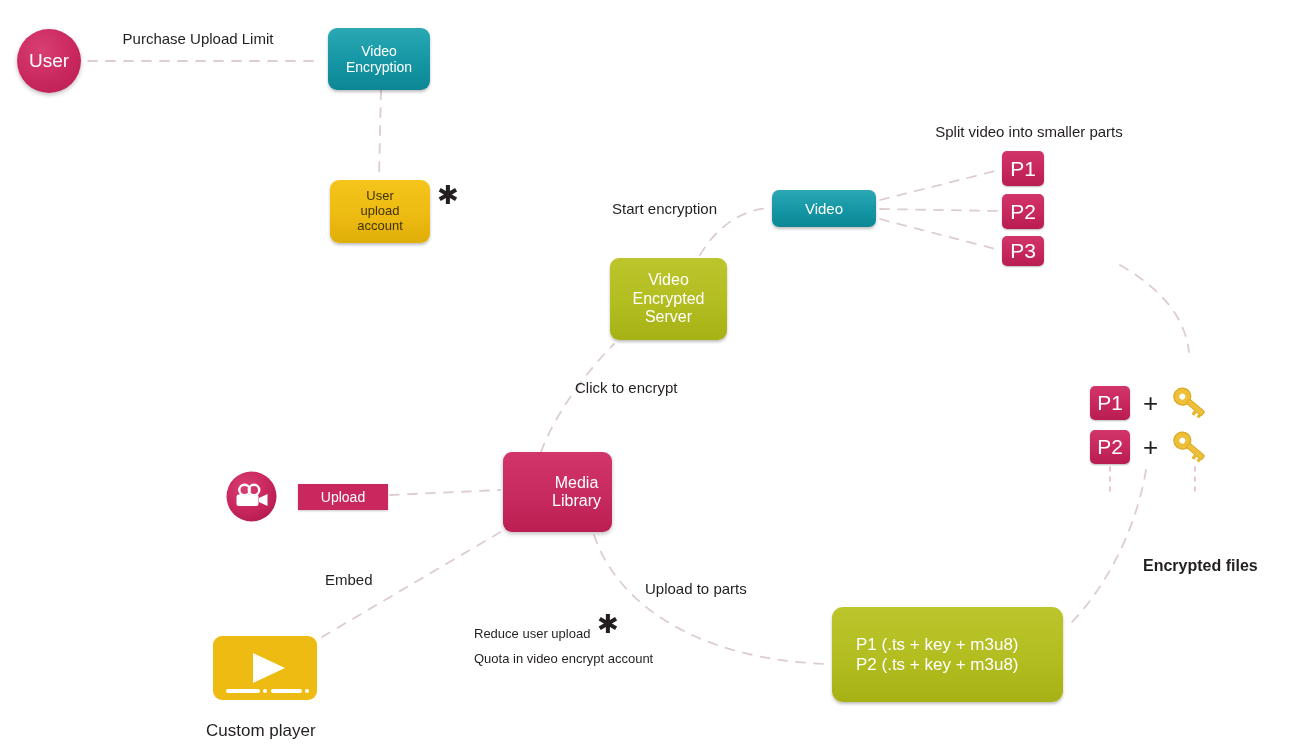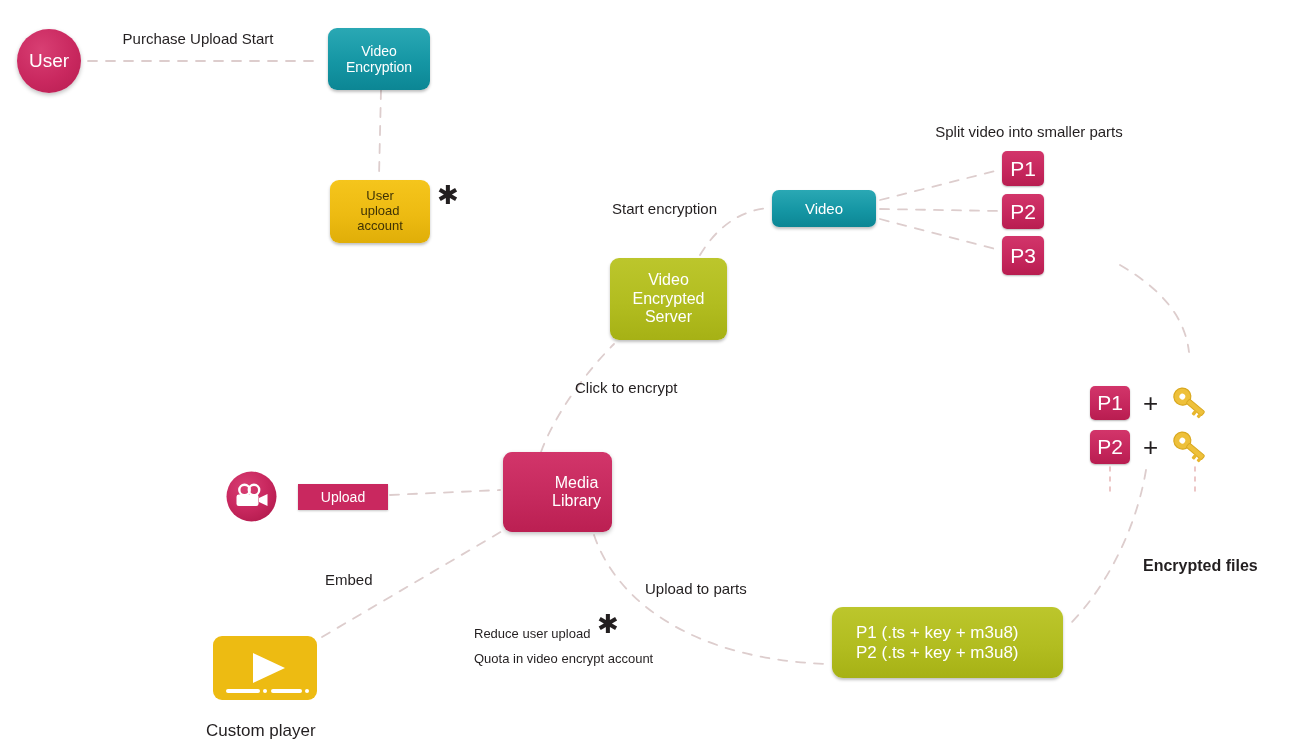--- a/index.html
+++ b/index.html
@@ -158,21 +158,21 @@
 
       <path d="M 1110 467 L 1110 492" stroke-dasharray="4 6"></path>
       <path d="M 1195 467 L 1195 492" stroke-dasharray="4 6"></path>
     </g>
   </svg>
 
   <div class="node circle" style="left:17px; top:29px; width:64px; height:64px; font-size:19px;">
     <span>User</span>
   </div>
 
-  <div class="label center" style="left:198px; top:30px; font-size:15px;">Purchase Upload Start</div>
+  <div class="label center" style="left:198px; top:30px; font-size:15px;">Purchase Upload Limit</div>
 
   <div class="node card teal" style="left:328px; top:28px; width:102px; height:62px; font-size:14px;">
     <span>Video
 Encryption</span>
   </div>
 
   <div class="node card yellow" style="left:330px; top:180px; width:100px; height:63px; font-size:13px;">
     <span>User
 upload
 account</span>
@@ -186,21 +186,21 @@
   </div>
 
   <div class="label center" style="left:1029px; top:123px; font-size:15px;text-align:center;">Split video into smaller parts</div>
 
   <div class="chip" style="left:1002px; top:151px; width:42px; height:35px;">
     <span>P1</span>
   </div>
   <div class="chip" style="left:1002px; top:194px; width:42px; height:35px;">
     <span>P2</span>
   </div>
-  <div class="chip" style="left:1002px; top:236px; width:42px; height:39px;">
+  <div class="chip" style="left:1002px; top:236px; width:42px; height:30px;">
     <span>P3</span>
   </div>
 
   <div class="node card green" style="left:610px; top:258px; width:117px; height:82px; font-size:16px;">
     <span>Video
 Encrypted
 Server</span>
   </div>
 
 
@@ -267,21 +267,21 @@
   <div class="label" style="left:325px; top:571px; font-size:15px;">Embed</div>
 
   <div class="label" style="left:645px; top:580px; font-size:15px;">Upload to parts</div>
 
   <div class="asterisk" style="left:597px; top:611px;">✱</div>
   <div class="label" style="left:474px; top:626px; font-size:13px;">Reduce user upload</div>
   <div class="label" style="left:474px; top:651px; font-size:13px;">Quota in video encrypt account</div>
 
   <div class="label" style="left:1143px; top:557px; font-size:16px;font-weight:bold;">Encrypted files</div>
 
-  <div class="node card green" style="left:832px; top:607px; width:231px; height:71px; font-size:17px; border-radius:11px; justify-content:flex-start; padding-left:24px; text-align:left;">
+  <div class="node card green" style="left:832px; top:607px; width:231px; height:95px; font-size:17px; border-radius:11px; justify-content:flex-start; padding-left:24px; text-align:left;">
     <span>P1  (.ts + key + m3u8)
 P2  (.ts + key + m3u8)</span>
   </div>
 
   <span class="icon-wrap" style="left:213px; top:636px; width:104px; height:64px;">
     <svg viewBox="0 0 104 64" width="104" height="64" xmlns="http://www.w3.org/2000/svg">
       <rect x="0" y="0" width="104" height="64" rx="9" fill="#edbb12"></rect>
       <path d="M 40 17 L 72 32 L 40 47 Z" fill="#ffffff"></path>
       <rect x="13" y="53" width="34" height="4" rx="2" fill="#ffffff"></rect>
       <rect x="50" y="53" width="4" height="4" rx="2" fill="#ffffff"></rect>

